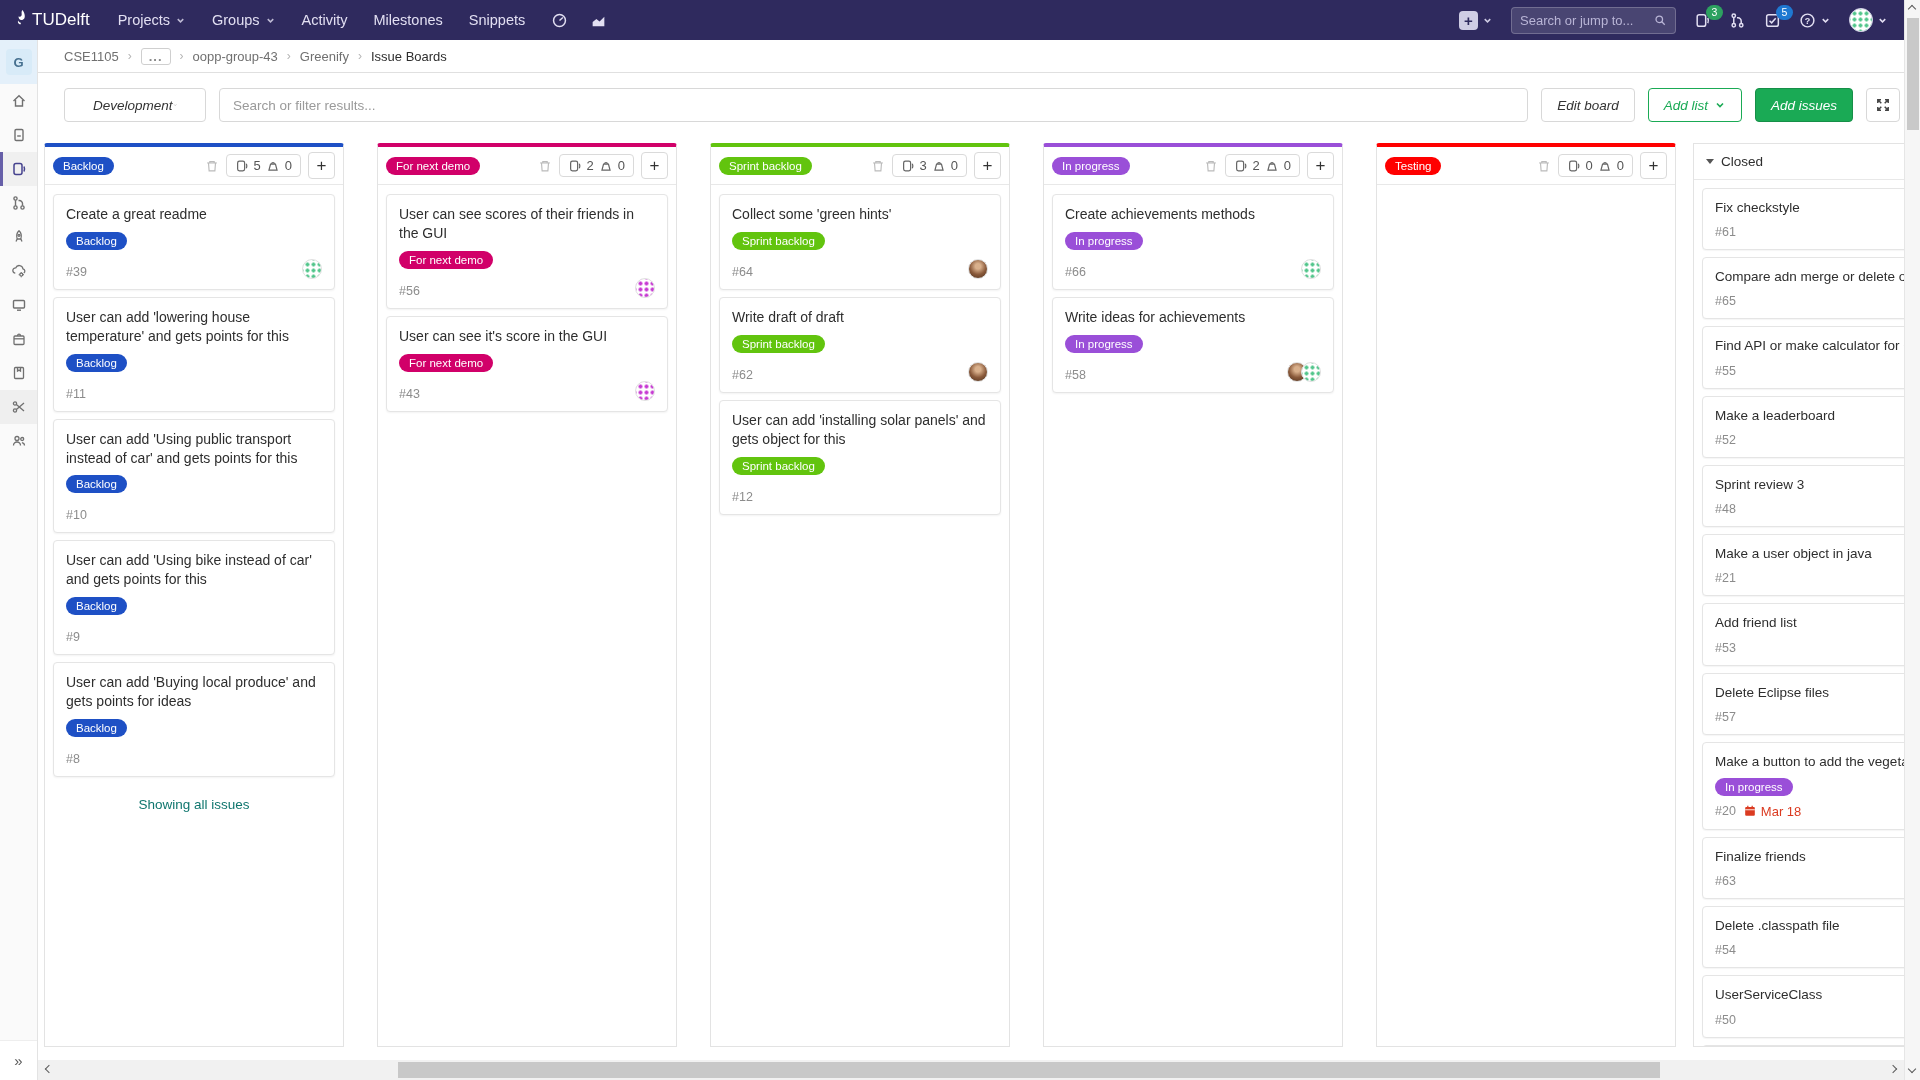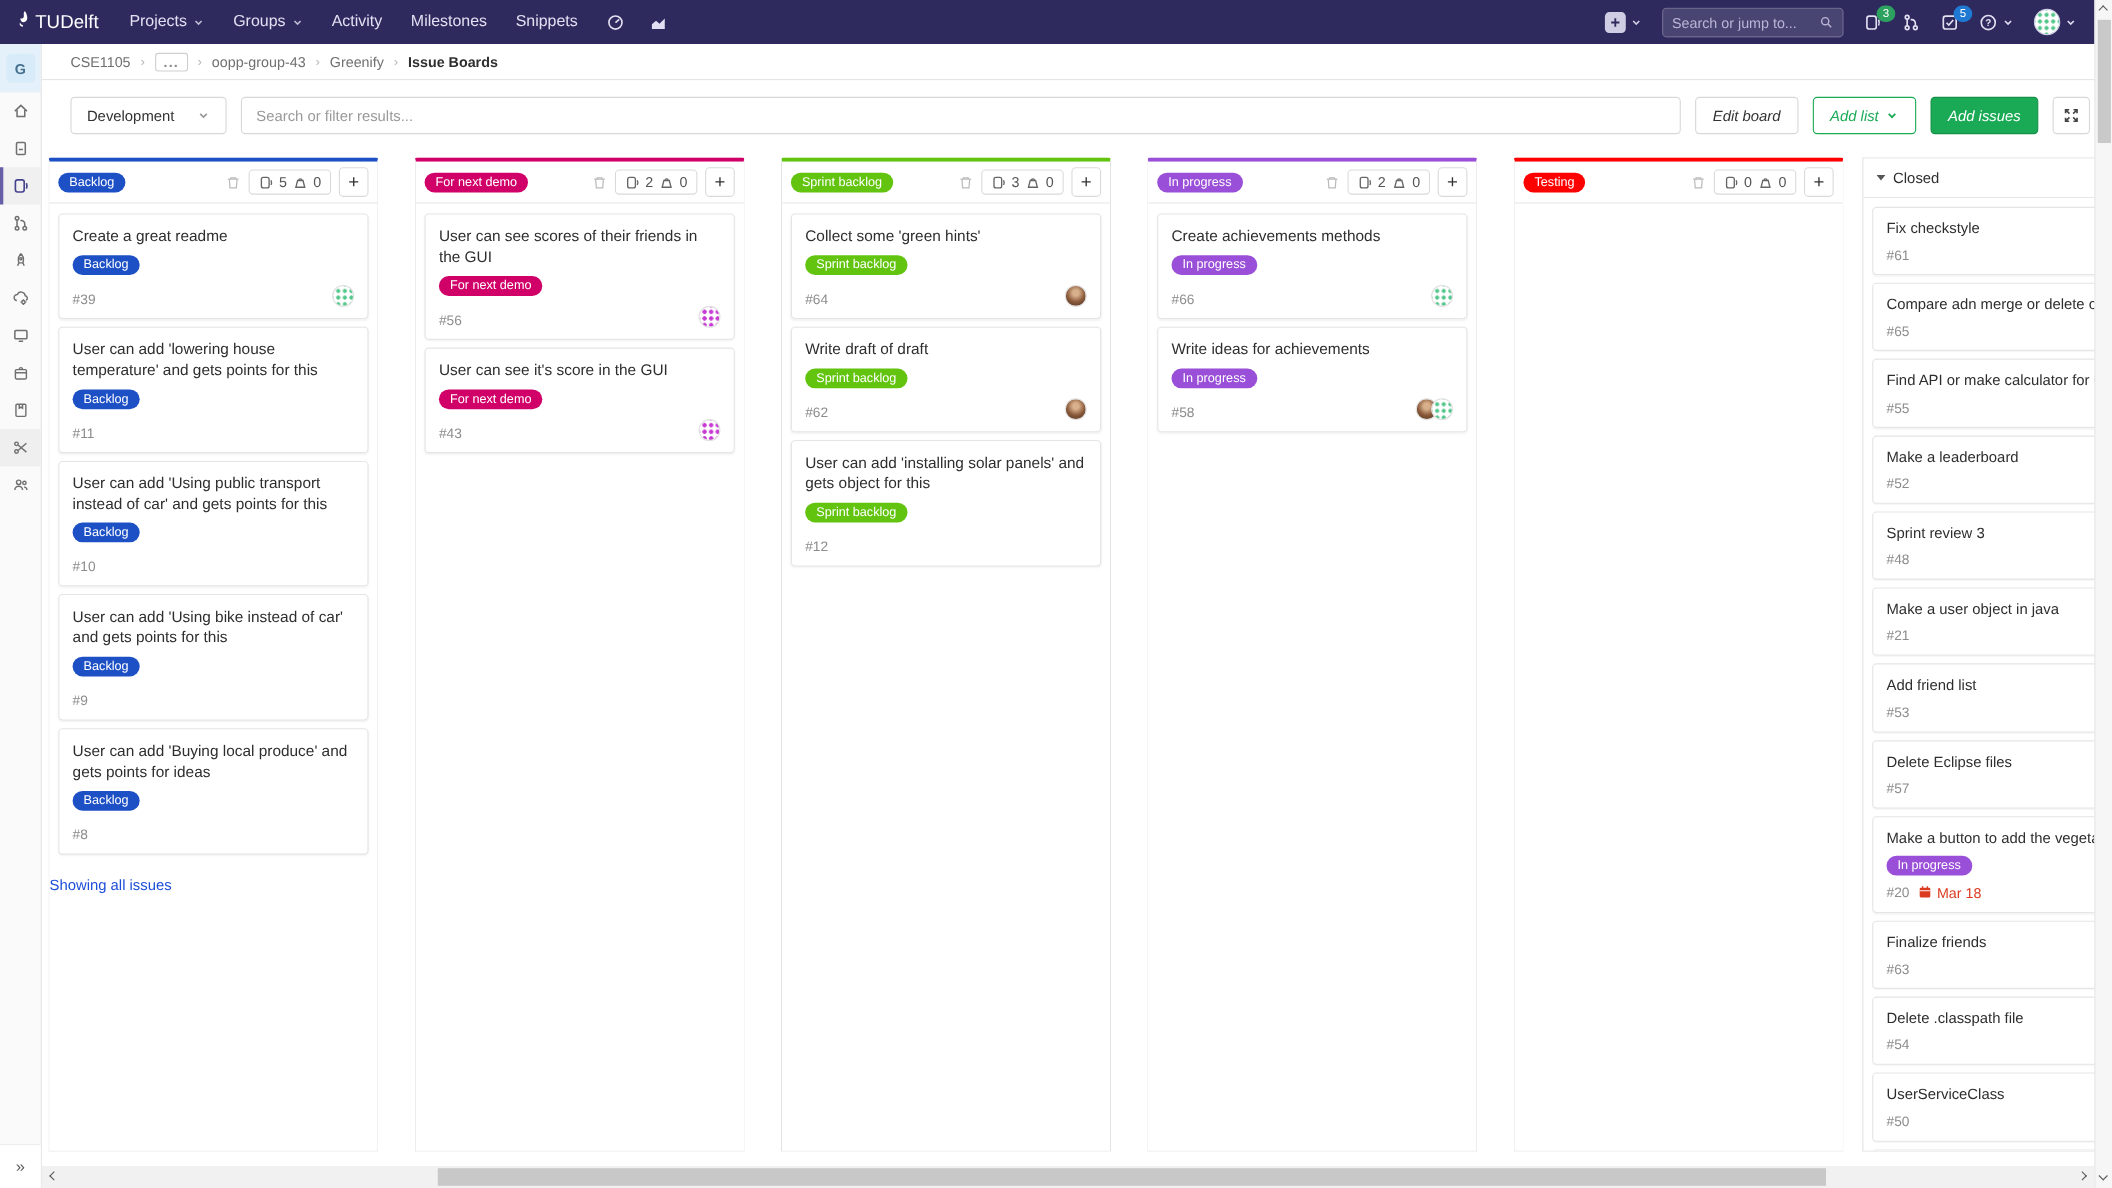--- a/index.html
+++ b/index.html
@@ -41,27 +41,27 @@
   .photo { background:radial-gradient(circle at 50% 35%, #d9b08c 18%, #8a5a3b 55%, #4f311d 100%); }
 
   
   .crumbbar { position:absolute; left:38px; top:40px; width:1882px; height:33px; background:#fff;
     border-bottom:1px solid #e0e0e0; display:flex; align-items:center; padding-left:26px; gap:9px;
     font-size:13px; color:#707070; z-index:5;}
   .crumb-sep { color:#b5b5b5; font-size:12px; }
   .crumb-item { cursor:pointer; }
   .crumb-item.boxed { border:1px solid #cfcfcf; border-radius:3px; padding:0 7px; line-height:15px;
     color:#888; letter-spacing:1px; font-weight:bold; }
-  .crumb-item.current { color:#2e2e2e; font-weight:bold; cursor:default;}
+  .crumb-item.current { color:#2e2e2e; font-weight:normal; cursor:default;}
 
   
   .boardbar { position:absolute; left:38px; top:73px; width:1882px; height:64px; background:#fff;
     display:flex; align-items:center; padding:0 20px 0 26px; gap:13px; z-index:5;}
   .board-select { width:142px; height:34px; border:1px solid #d8d8d8; border-radius:4px; background:#fff;
-    display:flex; align-items:center; padding:0 14px; font-size:13.5px; color:#333; cursor:pointer;}
+    display:flex; align-items:center; padding:0 28px; font-size:13.5px; color:#333; cursor:pointer;font-style:italic;}
   .board-select .sel-label { flex:1; }
   .filter-input { flex:1; height:34px; border:1px solid #d8d8d8; border-radius:4px; padding:0 13px;
     font-size:13.5px; color:#333; outline:none; }
   .filter-input::placeholder { color:#9a9a9a; }
   .btn { height:34px; border-radius:4px; font-size:13.5px; display:flex; align-items:center; gap:6px;
     padding:0 15px; cursor:pointer; background:#fff; border:1px solid #d8d8d8; color:#333;font-style:italic; }
   .btn.green-outline { border:1px solid #1aaa55; color:#1aaa55; }
   .btn.green-solid { background:#1aaa55; border:1px solid #168f48; color:#fff; }
   .btn.icon-only { width:34px; padding:0; justify-content:center; color:#444; }
 
@@ -94,21 +94,21 @@
     color:#333; font-size:17px; line-height:25px; text-align:center; cursor:pointer; }
   .col-body { flex:1; overflow:hidden; padding:2px 0; }
   .card { background:#fff; border:1px solid #e5e5e5; border-radius:4px; box-shadow:0 1px 2px rgba(0,0,0,.05);
     margin:7px 8px; padding:10px 12px; cursor:pointer; }
   .card-title { font-size:14px; color:#2e2e2e; line-height:1.35; }
   .card .pill { margin-top:8px; }
   .card-bottom { display:flex; align-items:flex-end; justify-content:space-between; margin-top:9px; min-height:20px;}
   .card-id { color:#8c8c8c; font-size:12.5px; }
   .avatars { display:flex; }
   .av { width:20px; height:20px; border-radius:50%; border:1px solid #e0e0e0; margin-left:-6px; }
-  .col-footer { color:#1d4ed8; font-size:13.5px; padding:13px 0; }
+  .col-footer { text-align:center; color:#0f766e; font-size:13.5px; padding:13px 0; }
 
   
   .col.closed { border-top:1px solid #e3e3e3; border-radius:0; }
   .closed-head { display:flex; align-items:center; gap:7px; padding:10px 12px; border-bottom:1px solid #e8e8e8;
     font-size:13.5px; color:#2e2e2e; cursor:pointer;}
   .tri-down { width:0; height:0; border-left:4px solid transparent; border-right:4px solid transparent;
     border-top:5px solid #555; }
   .closed-body { flex:1; overflow:hidden; padding:1px 8px; }
   .ccard { background:#fff; border:1px solid #e5e5e5; border-radius:4px; box-shadow:0 1px 1px rgba(0,0,0,.04);
     margin:7px 0; padding:10px 12px; cursor:pointer; }

